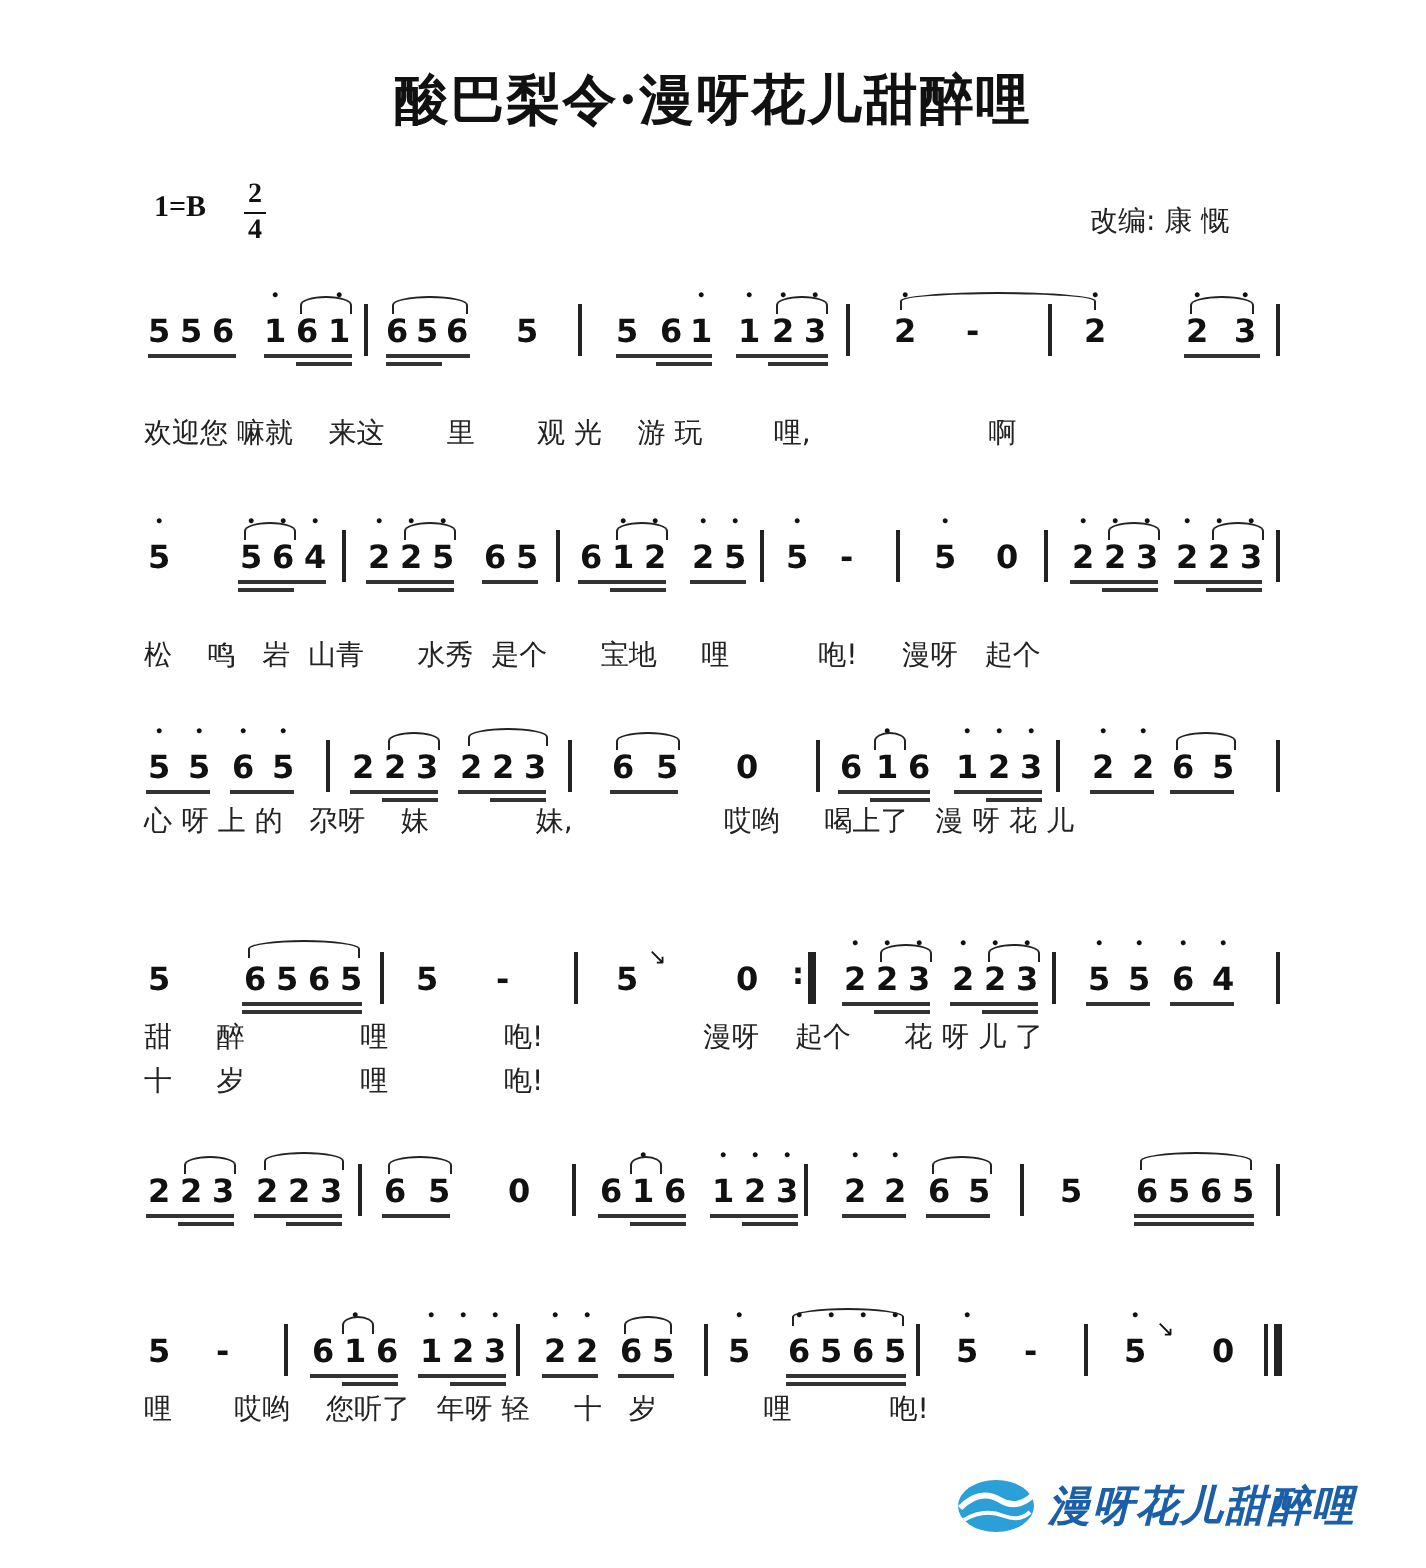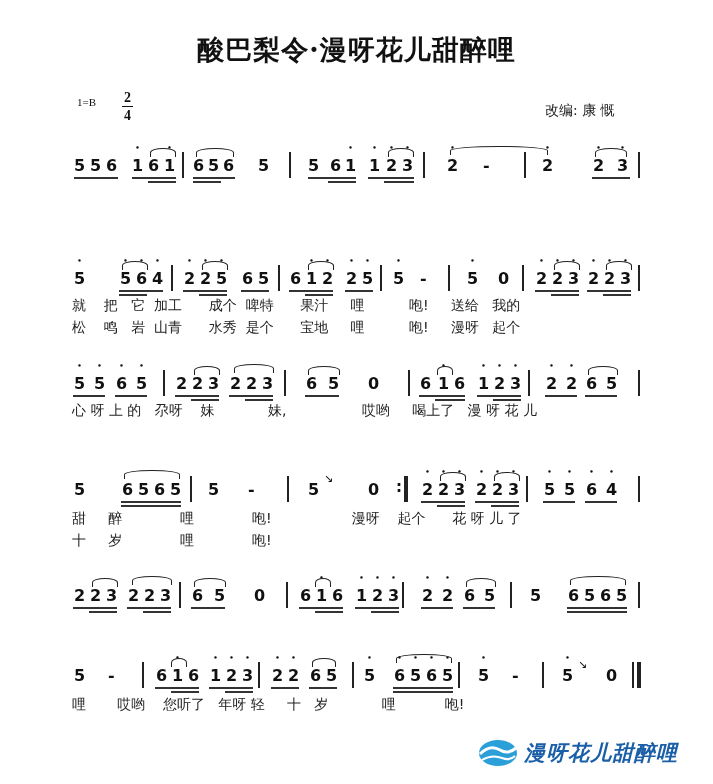--- a/index.html
+++ b/index.html
@@ -1,20 +1,20 @@
 <!DOCTYPE html>
 <html><head>
 <meta charset="utf-8">
 <style>
   html, body { margin: 0; padding: 0; background: #ffffff; }
   body { width: 713px; height: 784px; position: relative; overflow: hidden;
          font-family: "DejaVu Sans", sans-serif; color: #111; }
   .title { position: absolute; top: 32px; left: 0; width: 713px; text-align: center;
            font-family: "DejaVu Serif", serif; font-size: 27px; font-weight: bold; letter-spacing: 1px; color: #111; }
-  .key { position: absolute; left: 77px; top: 96px; font-family: "Liberation Serif", serif; font-weight: normal; font-size: 11px; }
+  .key { position: absolute; left: 77px; top: 96px; font-family: "Liberation Serif", serif; font-weight: bold; font-size: 15px; }
   .timesig { position: absolute; left: 122px; top: 90px; font-family: "Liberation Serif", serif; font-weight: bold; font-size: 14px; text-align: center; line-height: 15px; }
   .timesig .bar { width: 11px; height: 1px; background: #111; margin: 1px auto; }
   .arranger { position: absolute; left: 545px; top: 102px; font-size: 14px; color: #222; }
   .row { position: absolute; left: 72px; width: 570px; height: 95px; }
   .notes { position: absolute; top: 0; left: 0; height: 40px; width: 100%; }
   .n { position: absolute; top: 14px; font-size: 16px; font-weight: bold; font-family: "DejaVu Sans", sans-serif; }
   .dot-above::before { content: "•"; position: absolute; top: -12px; left: 50%; transform: translateX(-50%); font-size: 7px; }
   .bar { position: absolute; top: 10px; width: 2px; height: 26px; background: #222; }
   .ul1 { position: absolute; height: 2px; background: #333; }
   .ul2 { position: absolute; height: 2px; background: #333; }
@@ -72,20 +72,21 @@
       <span class="n" style="left:411px">-</span>
     <div class="slur" style="left:378px;top:4px;width:96px"></div>
     <div class="bar" style="left:452px"></div>
     <span class="n dot-above" style="left:470px">2</span>
     <span class="n dot-above" style="left:521px">2</span>
       <span class="n dot-above" style="left:545px">3</span>
     <div class="ul1" style="left:520px;top:35px;width:38px"></div>
     <div class="slur" style="left:523px;top:6px;width:30px"></div>
     <div class="bar" style="left:566px"></div>
   </div>
+  <div class="lyr" style="top:66px;left:0">欢迎您 嘛就    来这       里       观 光    游 玩        哩,                    啊</div>
 </div>
 
 <div class="row" style="top:255px;">
   <div class="notes">
     <span class="n dot-above" style="left:2px">5</span>
     <span class="n dot-above" style="left:48px">5</span>
       <span class="n dot-above" style="left:64px">6</span>
       <span class="n dot-above" style="left:80px">4</span>
     <div class="ul1" style="left:47px;top:35px;width:44px"></div>
       <div class="ul2" style="left:47px;top:39px;width:28px"></div>
@@ -124,21 +125,20 @@
       <div class="ul2" style="left:479px;top:39px;width:28px"></div>
     <div class="slur" style="left:482px;top:6px;width:24px"></div>
     <span class="n dot-above" style="left:516px">2</span>
       <span class="n dot-above" style="left:532px">2</span>
       <span class="n dot-above" style="left:548px">3</span>
     <div class="ul1" style="left:515px;top:35px;width:44px"></div>
       <div class="ul2" style="left:531px;top:39px;width:28px"></div>
     <div class="slur" style="left:534px;top:6px;width:24px"></div>
     <div class="bar" style="left:566px"></div>
   </div>
-  <div class="lyr" style="top:42px;left:0">就    把   它  加工      成个  啤特      果汁     哩          咆!     送给   我的</div>
   <div class="lyr" style="top:64px;left:0">松    鸣   岩  山青      水秀  是个      宝地     哩          咆!     漫呀   起个</div>
 </div>
 
 <div class="row" style="top:360px;">
   <div class="notes">
     <span class="n dot-above" style="left:2px">5</span>
       <span class="n dot-above" style="left:22px">5</span>
     <div class="ul1" style="left:1px;top:35px;width:32px"></div>
     <span class="n dot-above" style="left:44px">6</span>
       <span class="n dot-above" style="left:64px">5</span>

